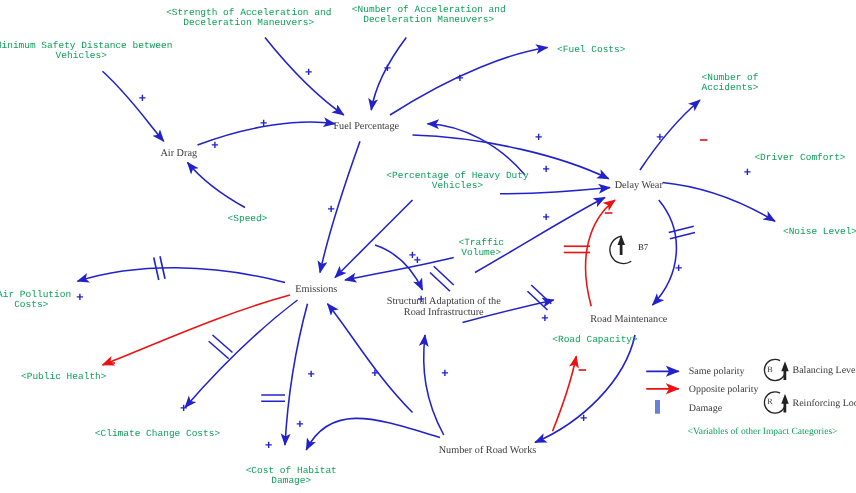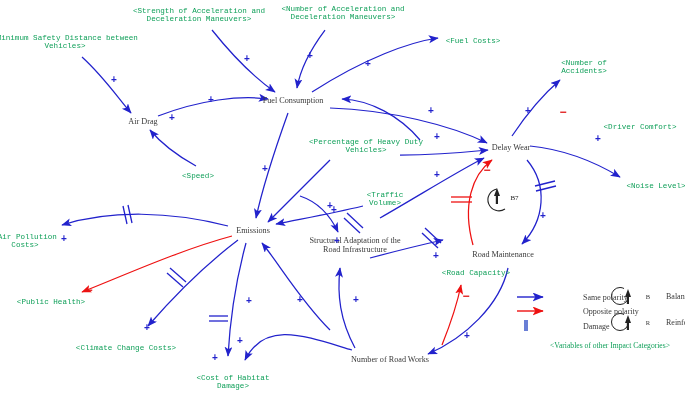--- a/index.html
+++ b/index.html
@@ -8,21 +8,21 @@
   svg#wires{position:absolute;left:0;top:0;width:685px;height:394px;}
   .node-label{position:absolute;text-align:center;line-height:1.1;white-space:pre;
               transform:translate(-50%,-50%);}
   .v-main{color:#3a3a3a;font-size:8.2px;font-family:"Liberation Serif", serif;}
   .v-aux{color:#11a05a;font-size:7.6px;font-family:Liberation Mono, monospace;}
   .plus,.minus{position:absolute;transform:translate(-50%,-50%);font-size:10px;
                font-family:"Liberation Sans", sans-serif;font-weight:bold;}
   .plus{color:#2222cc;}
   .minus{color:#e01818;font-size:12px;}
   .legend-text{position:absolute;color:#3a3a3a;font-size:8px;
-               font-family:"Liberation Serif", serif;transform:translate(0,-50%);white-space:pre;margin-left:32px;}
+               font-family:"Liberation Serif", serif;transform:translate(0,-50%);white-space:pre;}
   .legend-aux{position:absolute;color:#11a05a;font-size:7.6px;
               font-family:"Liberation Serif", serif;transform:translate(-50%,-50%);white-space:pre;}
   .loop-id{position:absolute;color:#222;font-size:7px;font-family:Liberation Serif, serif;
            transform:translate(-50%,-50%);padding-left:11px;}
 </style>
 </head>
 <body>
 
 <div id="stage">
 
@@ -142,21 +142,21 @@
       <circle cx="620" cy="296" r="8.5" fill="none" stroke="#222" stroke-width="1" stroke-dasharray="44 10"></circle>
       <path d="M628,289 L631,297 L625,297 Z" fill="#222"></path>
       <rect x="626.8" y="296" width="2.2" height="8" fill="#222"></rect>
       <circle cx="620" cy="322" r="8.5" fill="none" stroke="#222" stroke-width="1" stroke-dasharray="44 10"></circle>
       <path d="M628,315 L631,323 L625,323 Z" fill="#222"></path>
       <rect x="626.8" y="322" width="2.2" height="8" fill="#222"></rect>
     </g>
   </svg>
 
   <div class="node-label v-main" style="left:143px;top:122px">Air Drag</div>
-  <div class="node-label v-main" style="left:293px;top:101px">Fuel Consumption</div>
+  <div class="node-label v-main" style="left:293px;top:101px">Fuel Percentage</div>
   <div class="node-label v-main" style="left:253px;top:231px">Emissions</div>
   <div class="node-label v-main" style="left:511px;top:148px">Delay Wear</div>
   <div class="node-label v-main" style="left:503px;top:255px">Road Maintenance</div>
   <div class="node-label v-main" style="left:355px;top:245px">Structural Adaptation of the
 Road Infrastructure</div>
   <div class="node-label v-main" style="left:390px;top:360px">Number of Road Works</div>
 
   <div class="node-label v-aux" style="left:199px;top:15px">&lt;Strength of Acceleration and
 Deceleration Maneuvers&gt;</div>
   <div class="node-label v-aux" style="left:343px;top:13px">&lt;Number of Acceleration and

